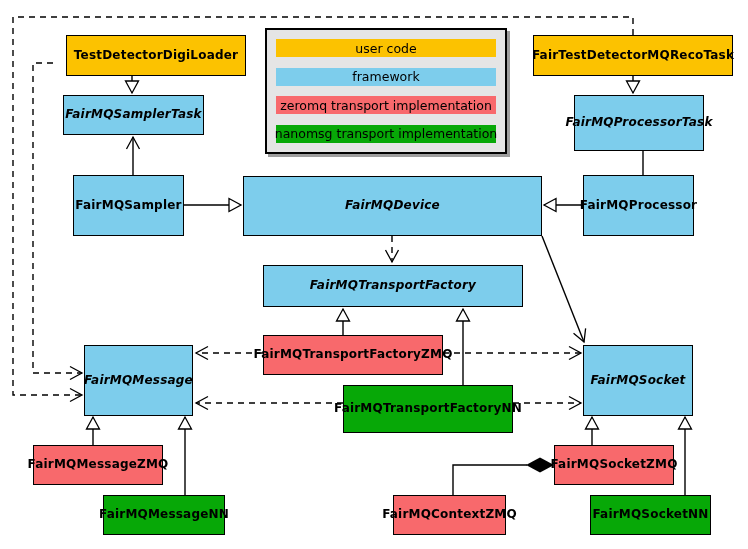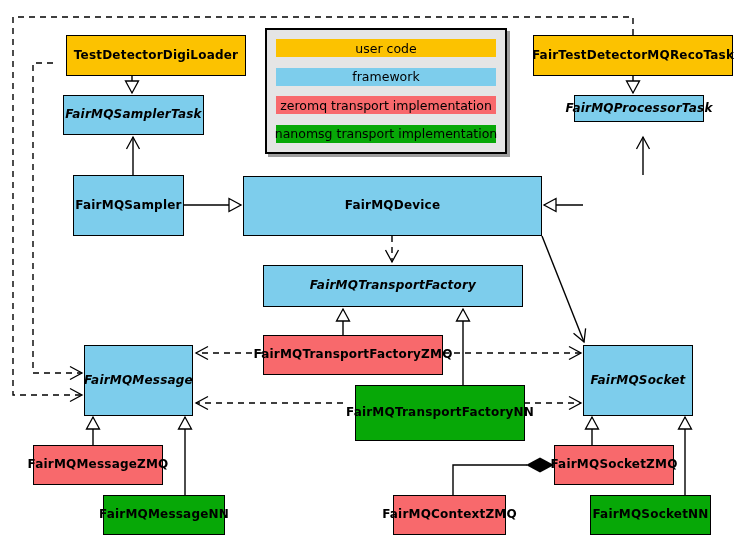--- a/index.html
+++ b/index.html
@@ -77,43 +77,46 @@
   <div class="node c-user" style="left:53px;top:35px;width:180px;height:41px;margin-left:13px;">
       <span>TestDetectorDigiLoader</span>
     </div>
   <div class="node c-user" style="left:533px;top:35px;width:200px;height:41px;">
       <span>FairTestDetectorMQRecoTask</span>
     </div>
 
   <div class="node c-fw abstract" style="left:63px;top:95px;width:141px;height:40px;">
       <span>FairMQSamplerTask</span>
     </div>
-  <div class="node c-fw abstract" style="left:574px;top:95px;width:130px;height:27px;">
+  <div class="node c-fw abstract" style="left:574px;top:95px;width:130px;height:56px;">
       <span>FairMQProcessorTask</span>
     </div>
   <div class="node c-fw" style="left:73px;top:175px;width:111px;height:61px;">
       <span>FairMQSampler</span>
     </div>
-  <div class="node c-fw" style="left:243px;top:176px;width:299px;height:60px;">
+  <div class="node c-fw" style="left:583px;top:175px;width:111px;height:61px;">
+      <span>FairMQProcessor</span>
+    </div>
+  <div class="node c-fw" style="left:243px;top:176px;width:299px;height:60px;font-style:italic;">
       <span>FairMQDevice</span>
     </div>
   <div class="node c-fw abstract" style="left:263px;top:265px;width:260px;height:42px;">
       <span>FairMQTransportFactory</span>
     </div>
   <div class="node c-fw abstract" style="left:84px;top:345px;width:109px;height:71px;">
       <span>FairMQMessage</span>
     </div>
   <div class="node c-fw abstract" style="left:583px;top:345px;width:110px;height:71px;">
       <span>FairMQSocket</span>
     </div>
 
   <div class="node c-zmq" style="left:263px;top:335px;width:180px;height:40px;">
       <span>FairMQTransportFactoryZMQ</span>
     </div>
-  <div class="node c-nn" style="left:355px;top:385px;width:170px;height:56px;">
+  <div class="node c-nn" style="left:343px;top:385px;width:170px;height:48px;">
       <span>FairMQTransportFactoryNN</span>
     </div>
 
   <div class="node c-zmq" style="left:33px;top:445px;width:130px;height:40px;">
       <span>FairMQMessageZMQ</span>
     </div>
   <div class="node c-nn" style="left:103px;top:495px;width:122px;height:40px;">
       <span>FairMQMessageNN</span>
     </div>
 

